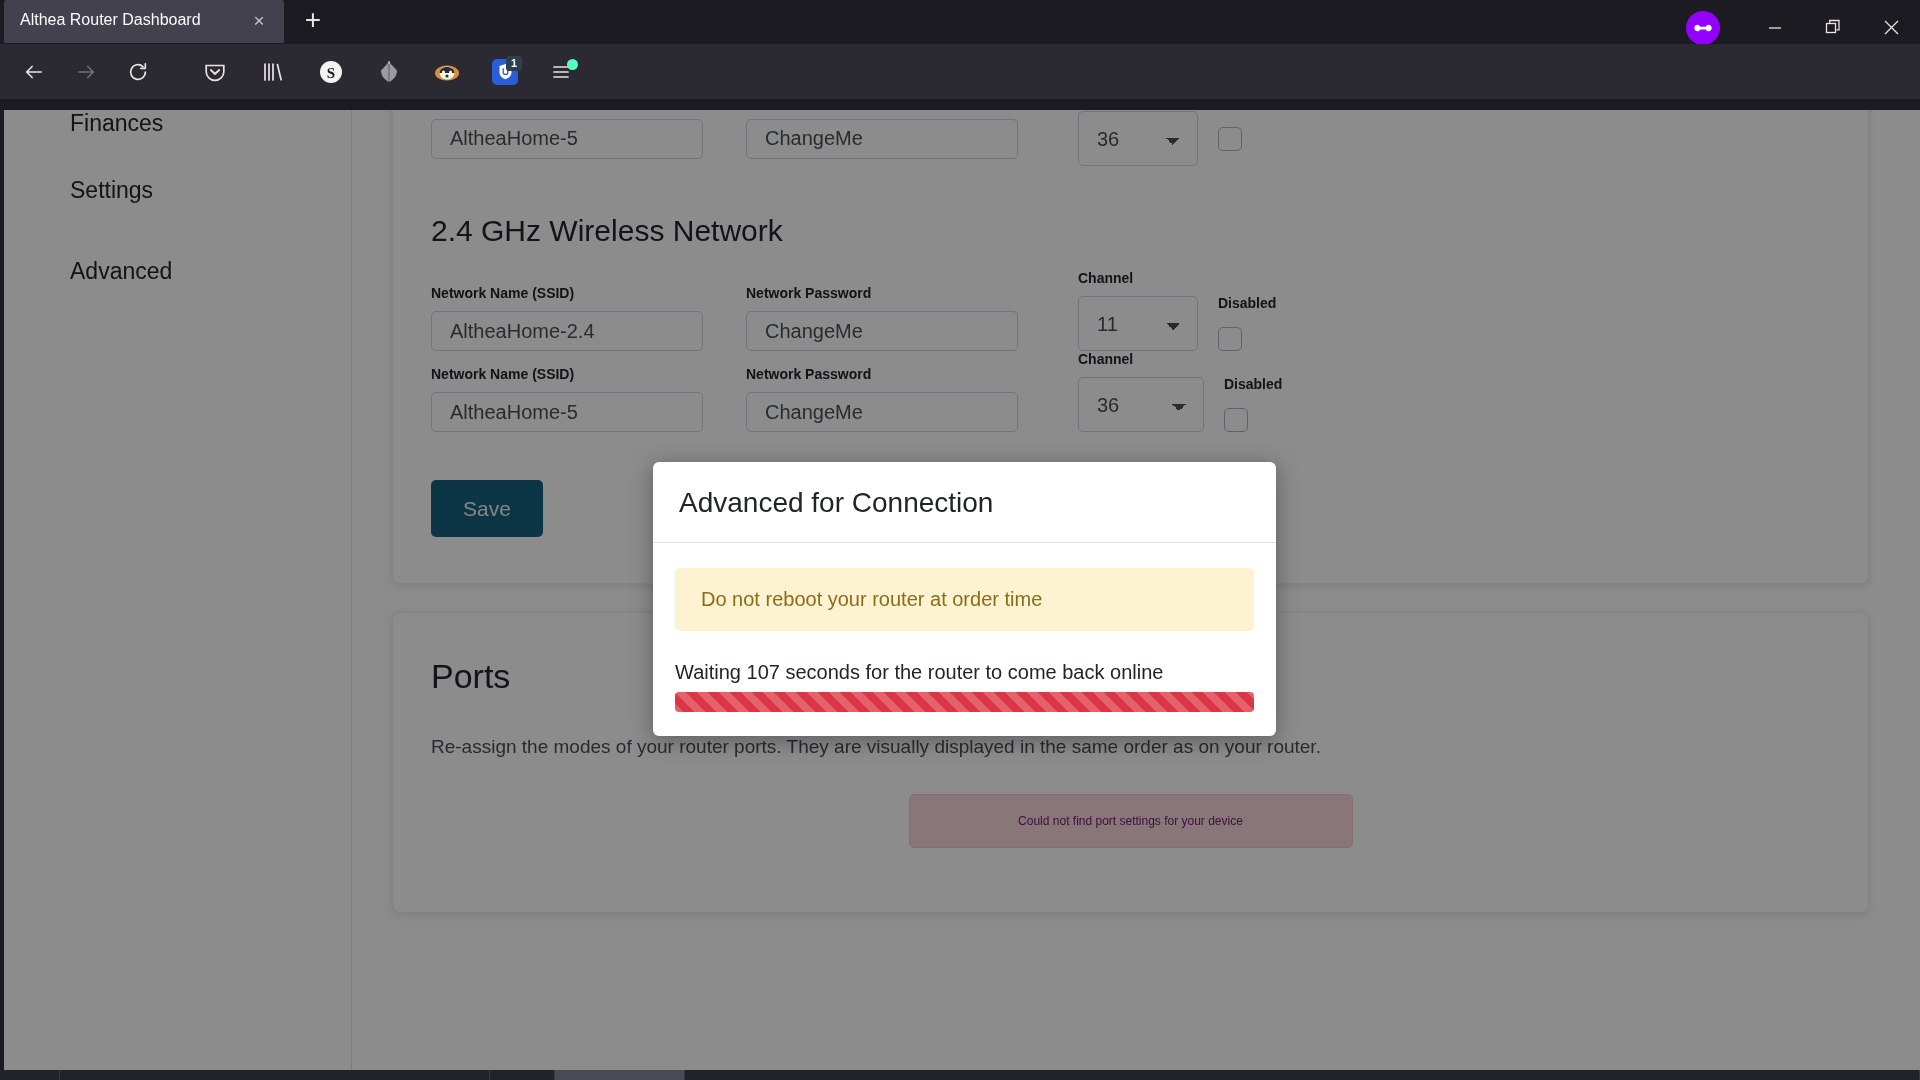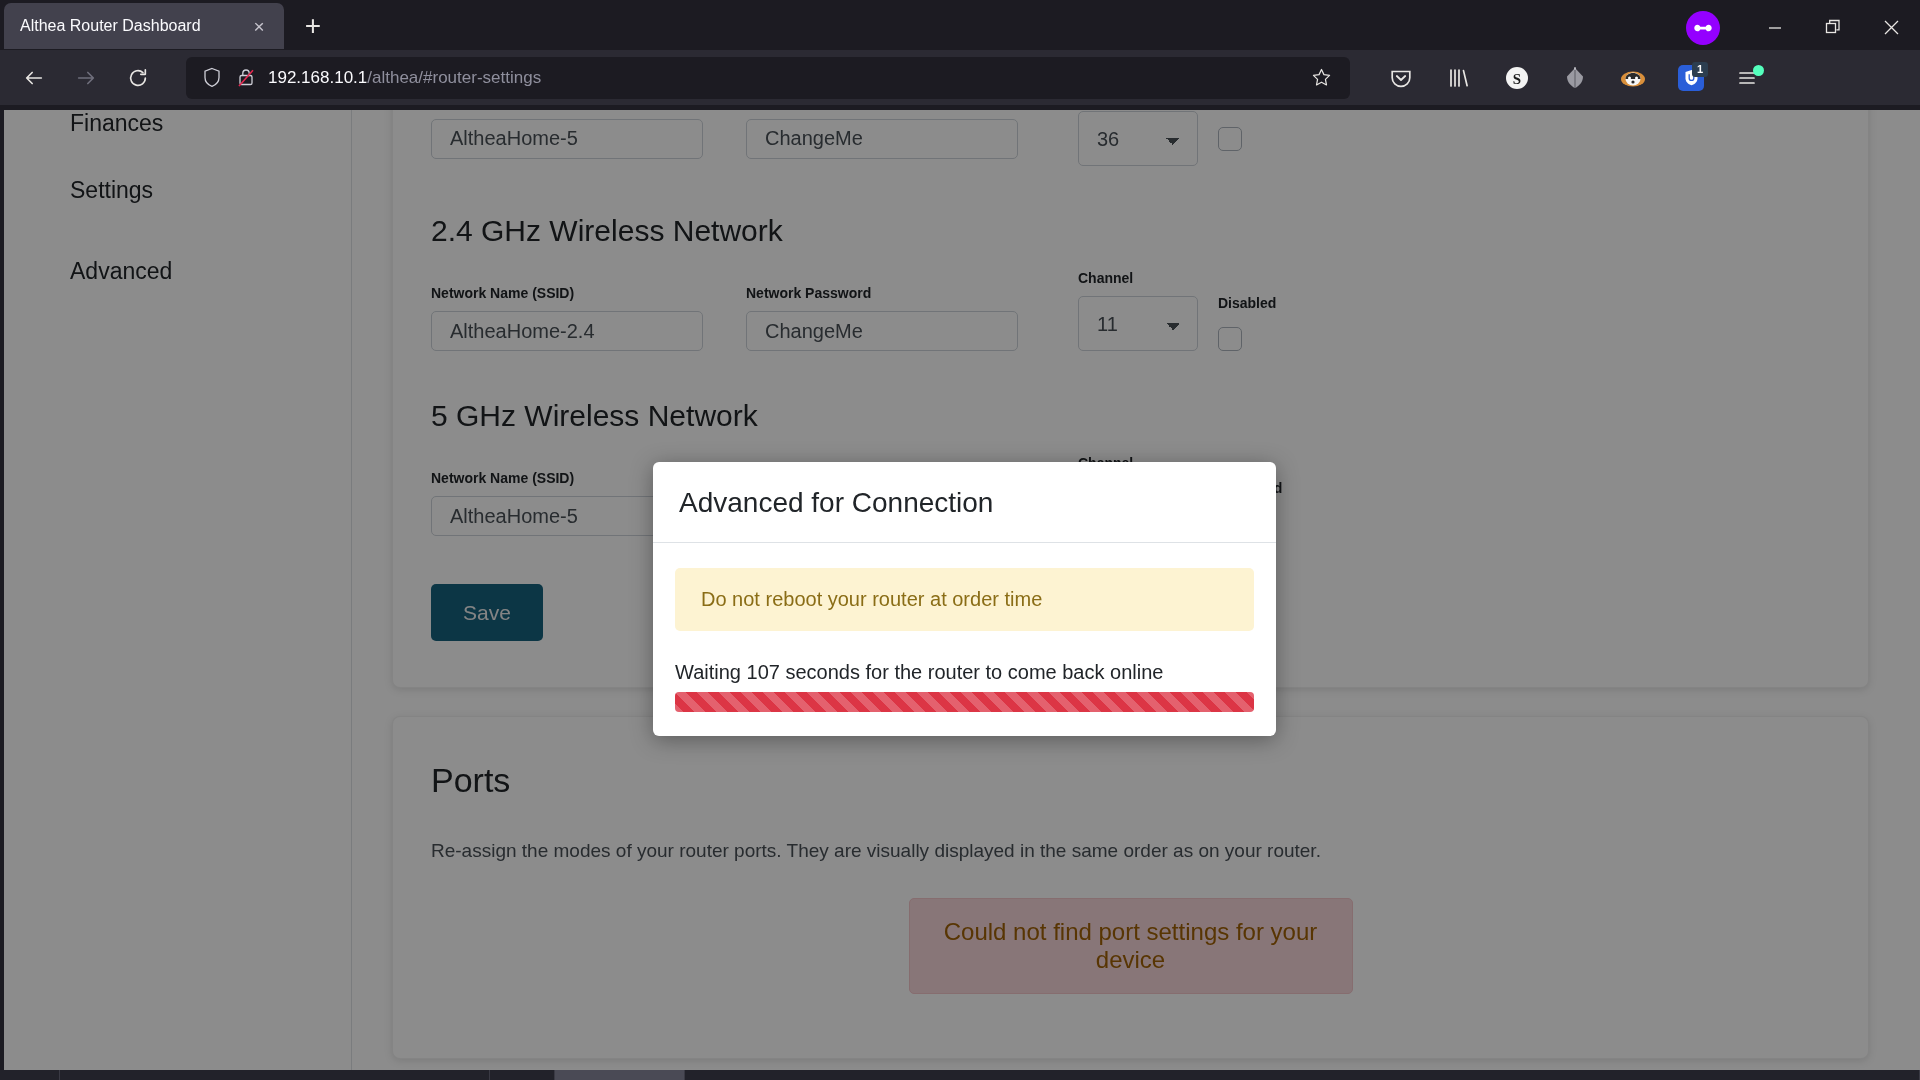--- a/index.html
+++ b/index.html
@@ -7,21 +7,21 @@
     width: 1920px; height: 1080px;
     overflow: hidden;
     font-family: "Liberation Sans", sans-serif;
     background: #1c1b22;
   }
 
   
   .browser { width: 1920px; height: 1080px; position: relative; }
 
   .tabbar {
-    height: 50px; background: #1c1b22;
+    height: 44px; background: #1c1b22;
     display: flex; align-items: flex-end; padding-left: 4px;
     position: relative;
   }
   .tab {
     width: 280px; height: 46px;
     background: #42414d; border-radius: 7px 7px 0 0;
     display: flex; align-items: center; padding: 0 12px 0 16px;
     margin-bottom: 1px;
   }
   .tab-title {
@@ -181,21 +181,21 @@
     width: 112px; height: 57px;
     background: #17637f; border: none; border-radius: 5px;
     color: #f1f1f1; font-size: 21px;
     font-family: "Liberation Sans", sans-serif;
   }
   .ports-title { font-size: 34px; color: #212529; font-weight: normal; }
   .ports-desc { font-size: 19px; color: #495057; margin-top: 40px; }
   .ports-alert {
     margin: 36px auto 0 auto; width: 444px;
     background: #f8d7da; border: 1px solid #f5c6cb; border-radius: 5px;
-    color: #a16207; font-size: 24px;
+    color: #701a75; font-size: 12px;
     padding: 19px 0; text-align: center;
   }
 
   
   .overlay {
     position: absolute; inset: 0;
     background: rgba(0,0,0,.45);
     z-index: 10;
   }
   .modal {
@@ -283,40 +283,20 @@
           <path d="M4 12h16M14 6l6 6-6 6" fill="none" stroke="#6f6f7c" stroke-width="1.8" stroke-linecap="round" stroke-linejoin="round"></path>
         </svg>
     </div>
     <div class="nav-btn">
       <svg width="22" height="22" viewBox="0 0 24 24">
         <path d="M20 12a8 8 0 1 1-2.6-5.9" fill="none" stroke="#e8e6e3" stroke-width="1.8" stroke-linecap="round"></path>
         <path d="M20 3v5h-5" fill="none" stroke="#e8e6e3" stroke-width="1.8" stroke-linecap="round" stroke-linejoin="round"></path>
       </svg>
     </div>
 
-    <div class="urlbar">
-      <span style="display:flex">
-        <svg width="20" height="21" viewBox="0 0 20 21">
-            <path d="M10 1.5l7 2.6v6.4c0 4.3-3 7.4-7 8.9-4-1.5-7-4.6-7-8.9V4.1z" fill="none" stroke="#cfcfd8" stroke-width="1.3"></path>
-          </svg>
-      </span>
-      <span style="display:flex;margin-left:14px;position:relative">
-        <svg width="20" height="21" viewBox="0 0 20 21">
-          <rect x="4" y="8.5" width="12" height="9" rx="1.6" fill="none" stroke="#cfcfd8" stroke-width="1.3"></rect>
-          <path d="M6.8 8.5V6.2a3.2 3.2 0 0 1 6.4 0v2.3" fill="none" stroke="#cfcfd8" stroke-width="1.3"></path>
-          <path d="M3 19L17 3.2" stroke="#e22850" stroke-width="1.6"></path>
-        </svg>
-      </span>
-      <span class="url-text"><span class="url-host">192.168.10.1</span><span>/althea/#router-settings</span></span>
-      <span class="star-btn">
-        <svg width="21" height="21" viewBox="0 0 24 24">
-            <path d="M12 2.8l2.8 5.9 6.4.9-4.7 4.5 1.2 6.4-5.7-3.1-5.7 3.1 1.2-6.4L2.8 9.6l6.4-.9z" fill="none" stroke="#e8e6e3" stroke-width="1.4" stroke-linejoin="round"></path>
-          </svg>
-      </span>
-    </div>
 
     <div class="toolbar-icons">
       <div class="tb-icon">
         <svg width="24" height="24" viewBox="0 0 24 24">
             <path d="M3.2 5.5h17.6v6.2c0 4.9-4 8.6-8.8 8.6S3.2 16.6 3.2 11.7z" fill="none" stroke="#e8e6e3" stroke-width="1.7"></path>
             <path d="M7.8 10l4.2 4 4.2-4" fill="none" stroke="#e8e6e3" stroke-width="1.8" stroke-linecap="round" stroke-linejoin="round"></path>
           </svg>
       </div>
       <div class="tb-icon">
         <svg width="24" height="24" viewBox="0 0 24 24">
@@ -419,21 +399,20 @@
                 <option>11</option>
               </select>
             </div>
             <div class="col-dis">
               <label class="lbl">Disabled</label>
               <span class="chk" style="margin-top:16px"></span>
             </div>
           </div>
 
           
-          <h2 class="section-h">5 GHz Wireless Network</h2>
           <div class="hdr-row">
             <div class="col-ssid">
               <label class="lbl">Network Name (SSID)</label>
               <input class="inp" value="AltheaHome-5" style="">
             </div>
             <div class="col-pass">
               <label class="lbl">Network Password</label>
               <input class="inp" value="ChangeMe" style="">
             </div>
             <div class="col-chan">

